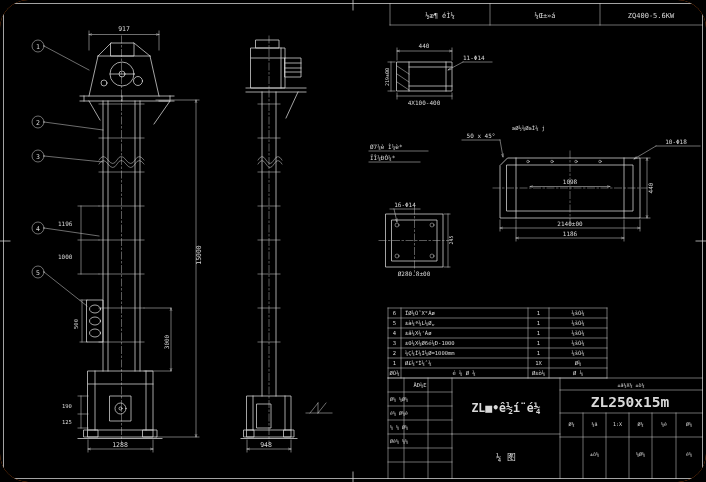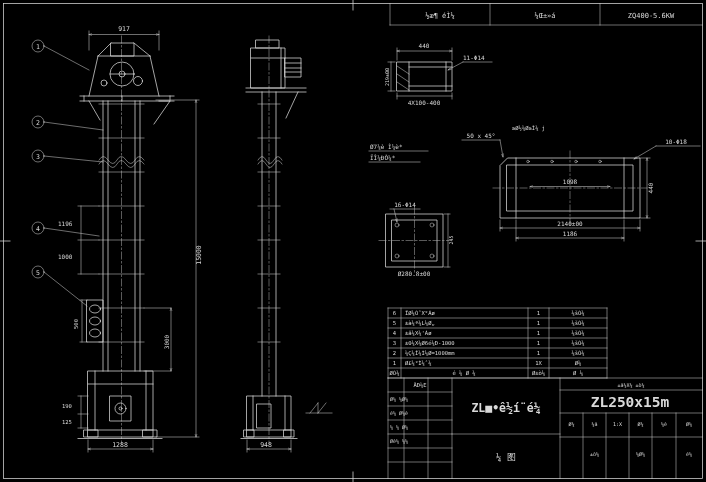--- a/index.html
+++ b/index.html
@@ -1,17 +1,17 @@
 <!DOCTYPE html>
 <html><head>
 <meta charset="utf-8">
 <style>
   html,body{margin:0;padding:0;background:#000;}
   .wrap{position:relative;width:706px;height:482px;background:#f97316;overflow:hidden;
-        font-family:"DejaVu Sans Mono",monospace;}
+        font-family:"DejaVu Sans Mono",monospace;border-radius:28px;}
   svg{display:block;}
   svg .geo{stroke:#d9d9d9;stroke-width:0.75;fill:none;stroke-linecap:square;}
   svg .thin{stroke-width:0.5;}
   svg .dim{stroke:#c9c9c9;stroke-width:0.55;}
   svg .cl{stroke:#b5b5b5;stroke-width:0.5;stroke-dasharray:7 2.5 1.5 2.5;}
   svg text{fill:#d9d9d9;stroke:none;font-family:"DejaVu Sans Mono",monospace;}
   .t5{font-size:5px}.t55{font-size:5.5px}.t6{font-size:6px}.t65{font-size:6.5px}
   .t7{font-size:7px}.t9{font-size:9px}
   .t11{font-size:11.5px;font-weight:bold}.t14{font-size:14.5px;font-weight:bold}
 </style>

